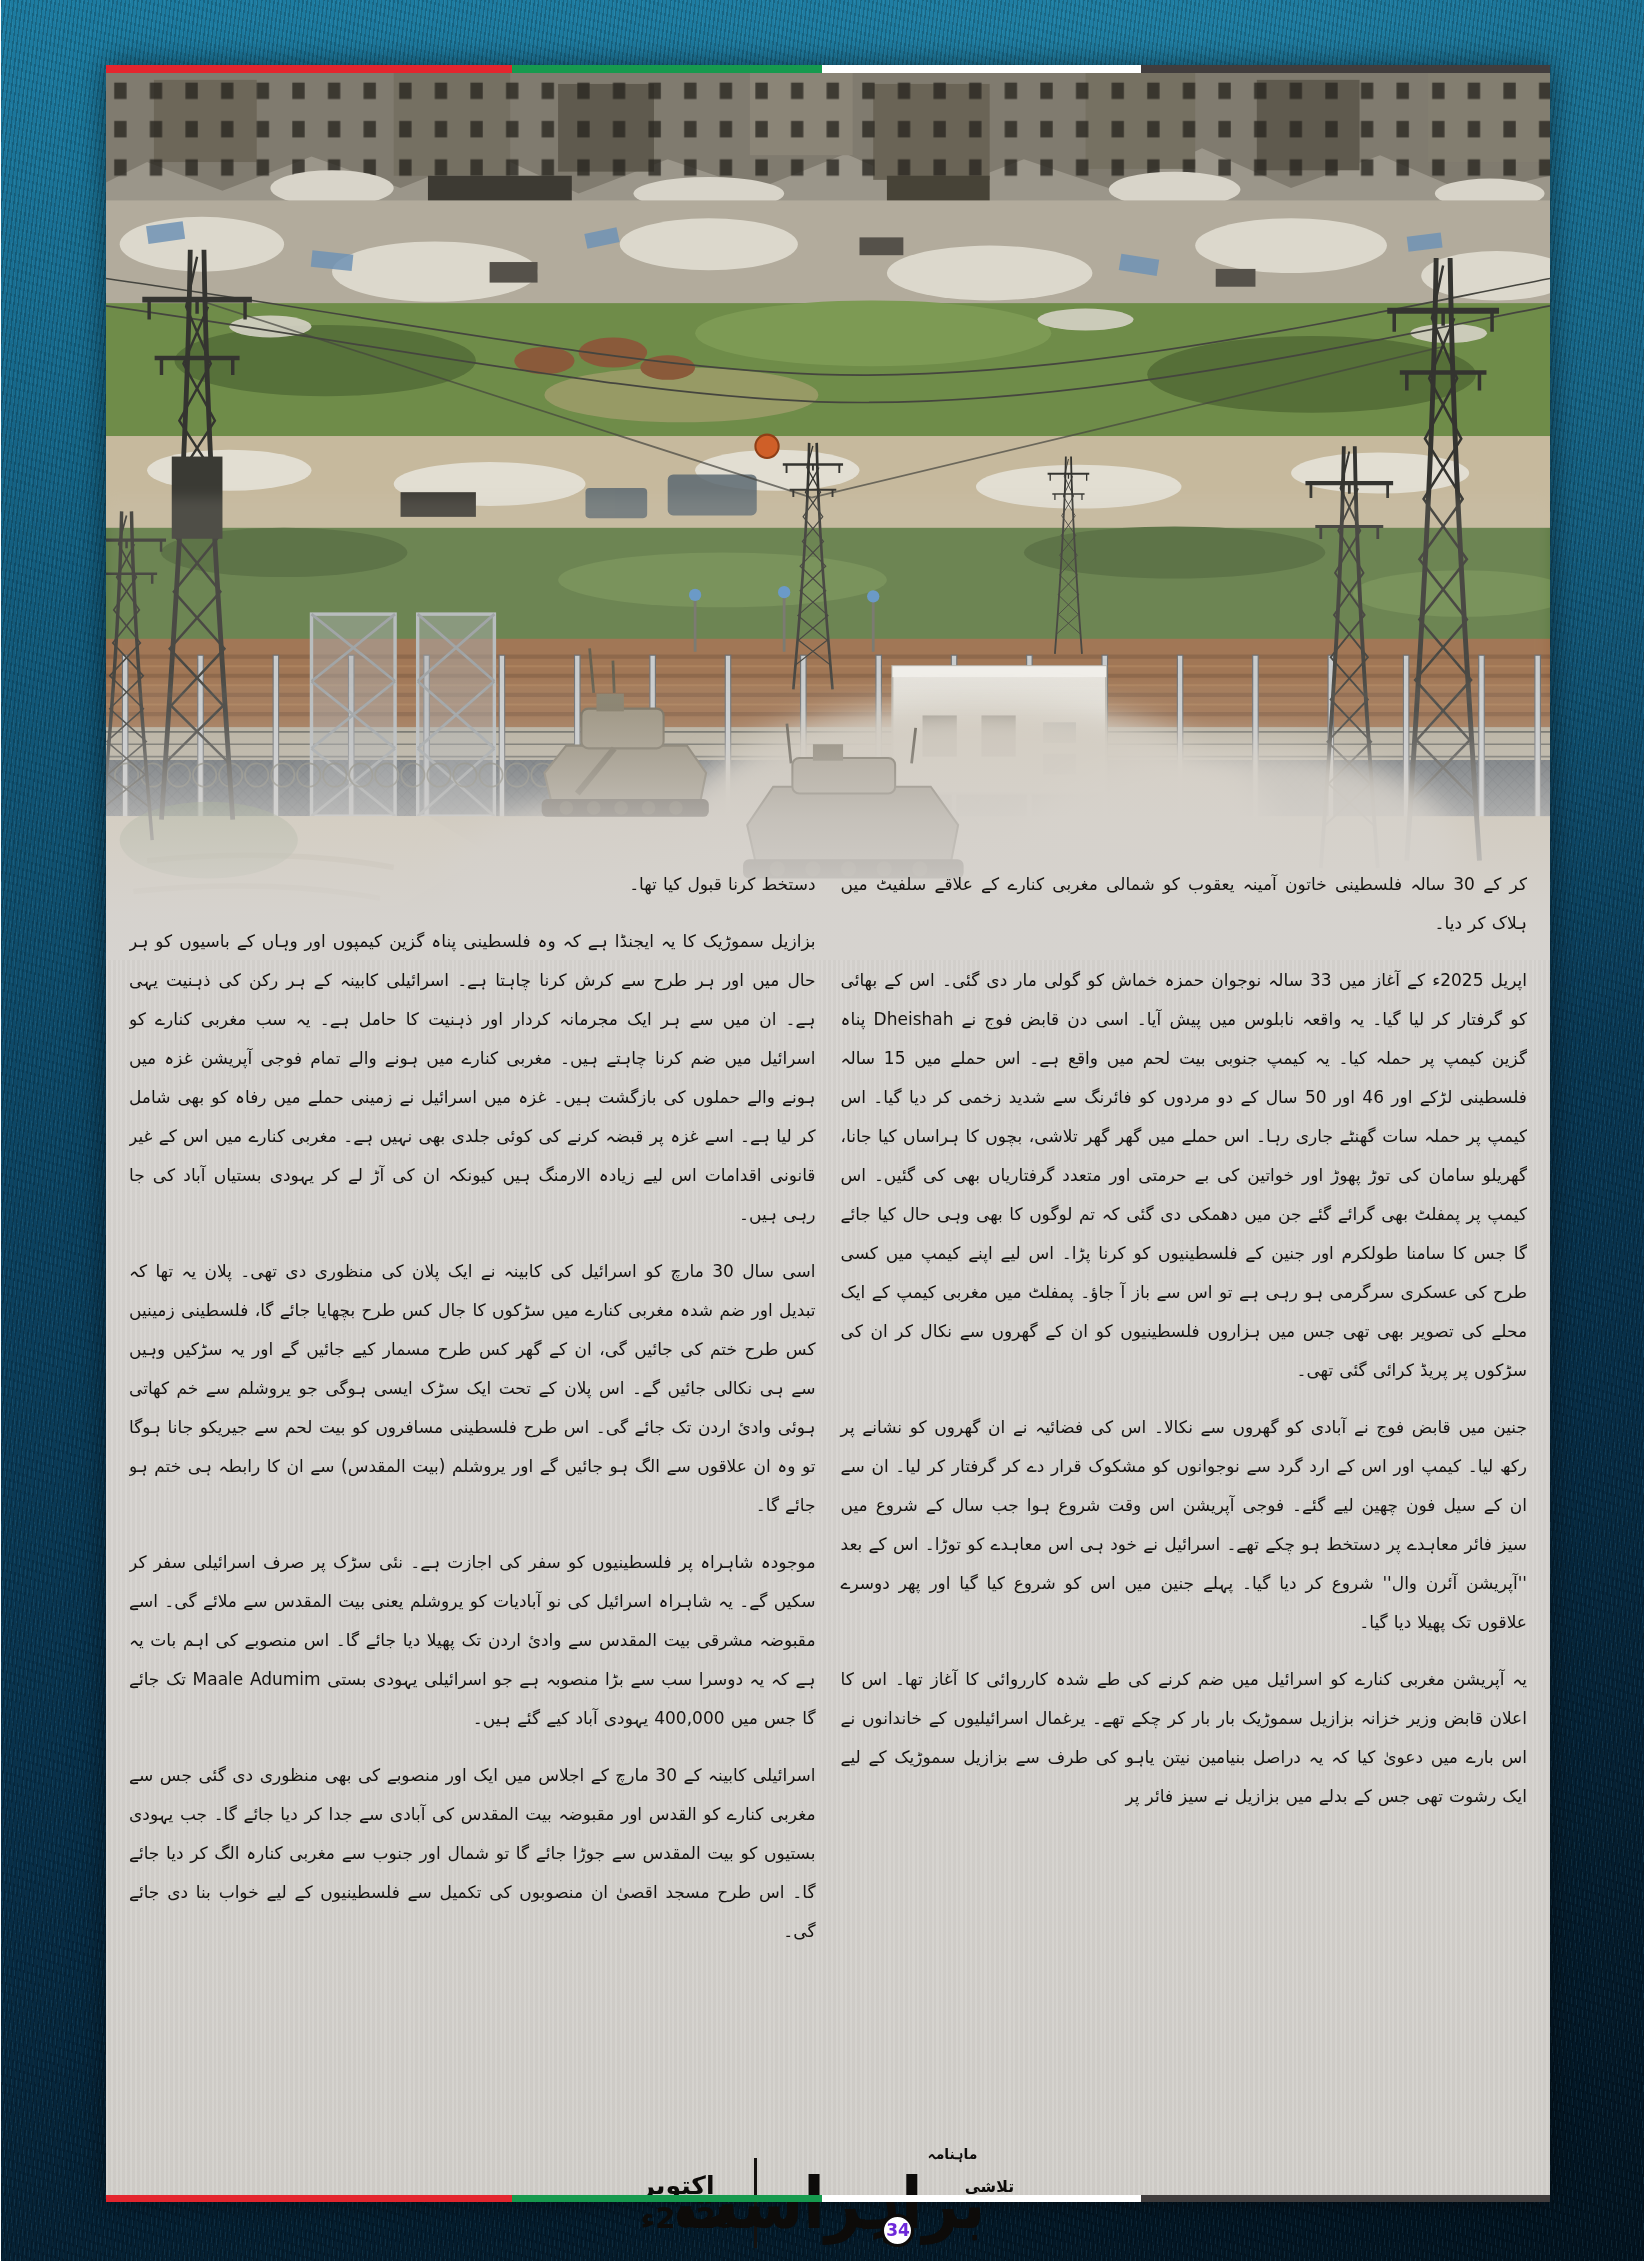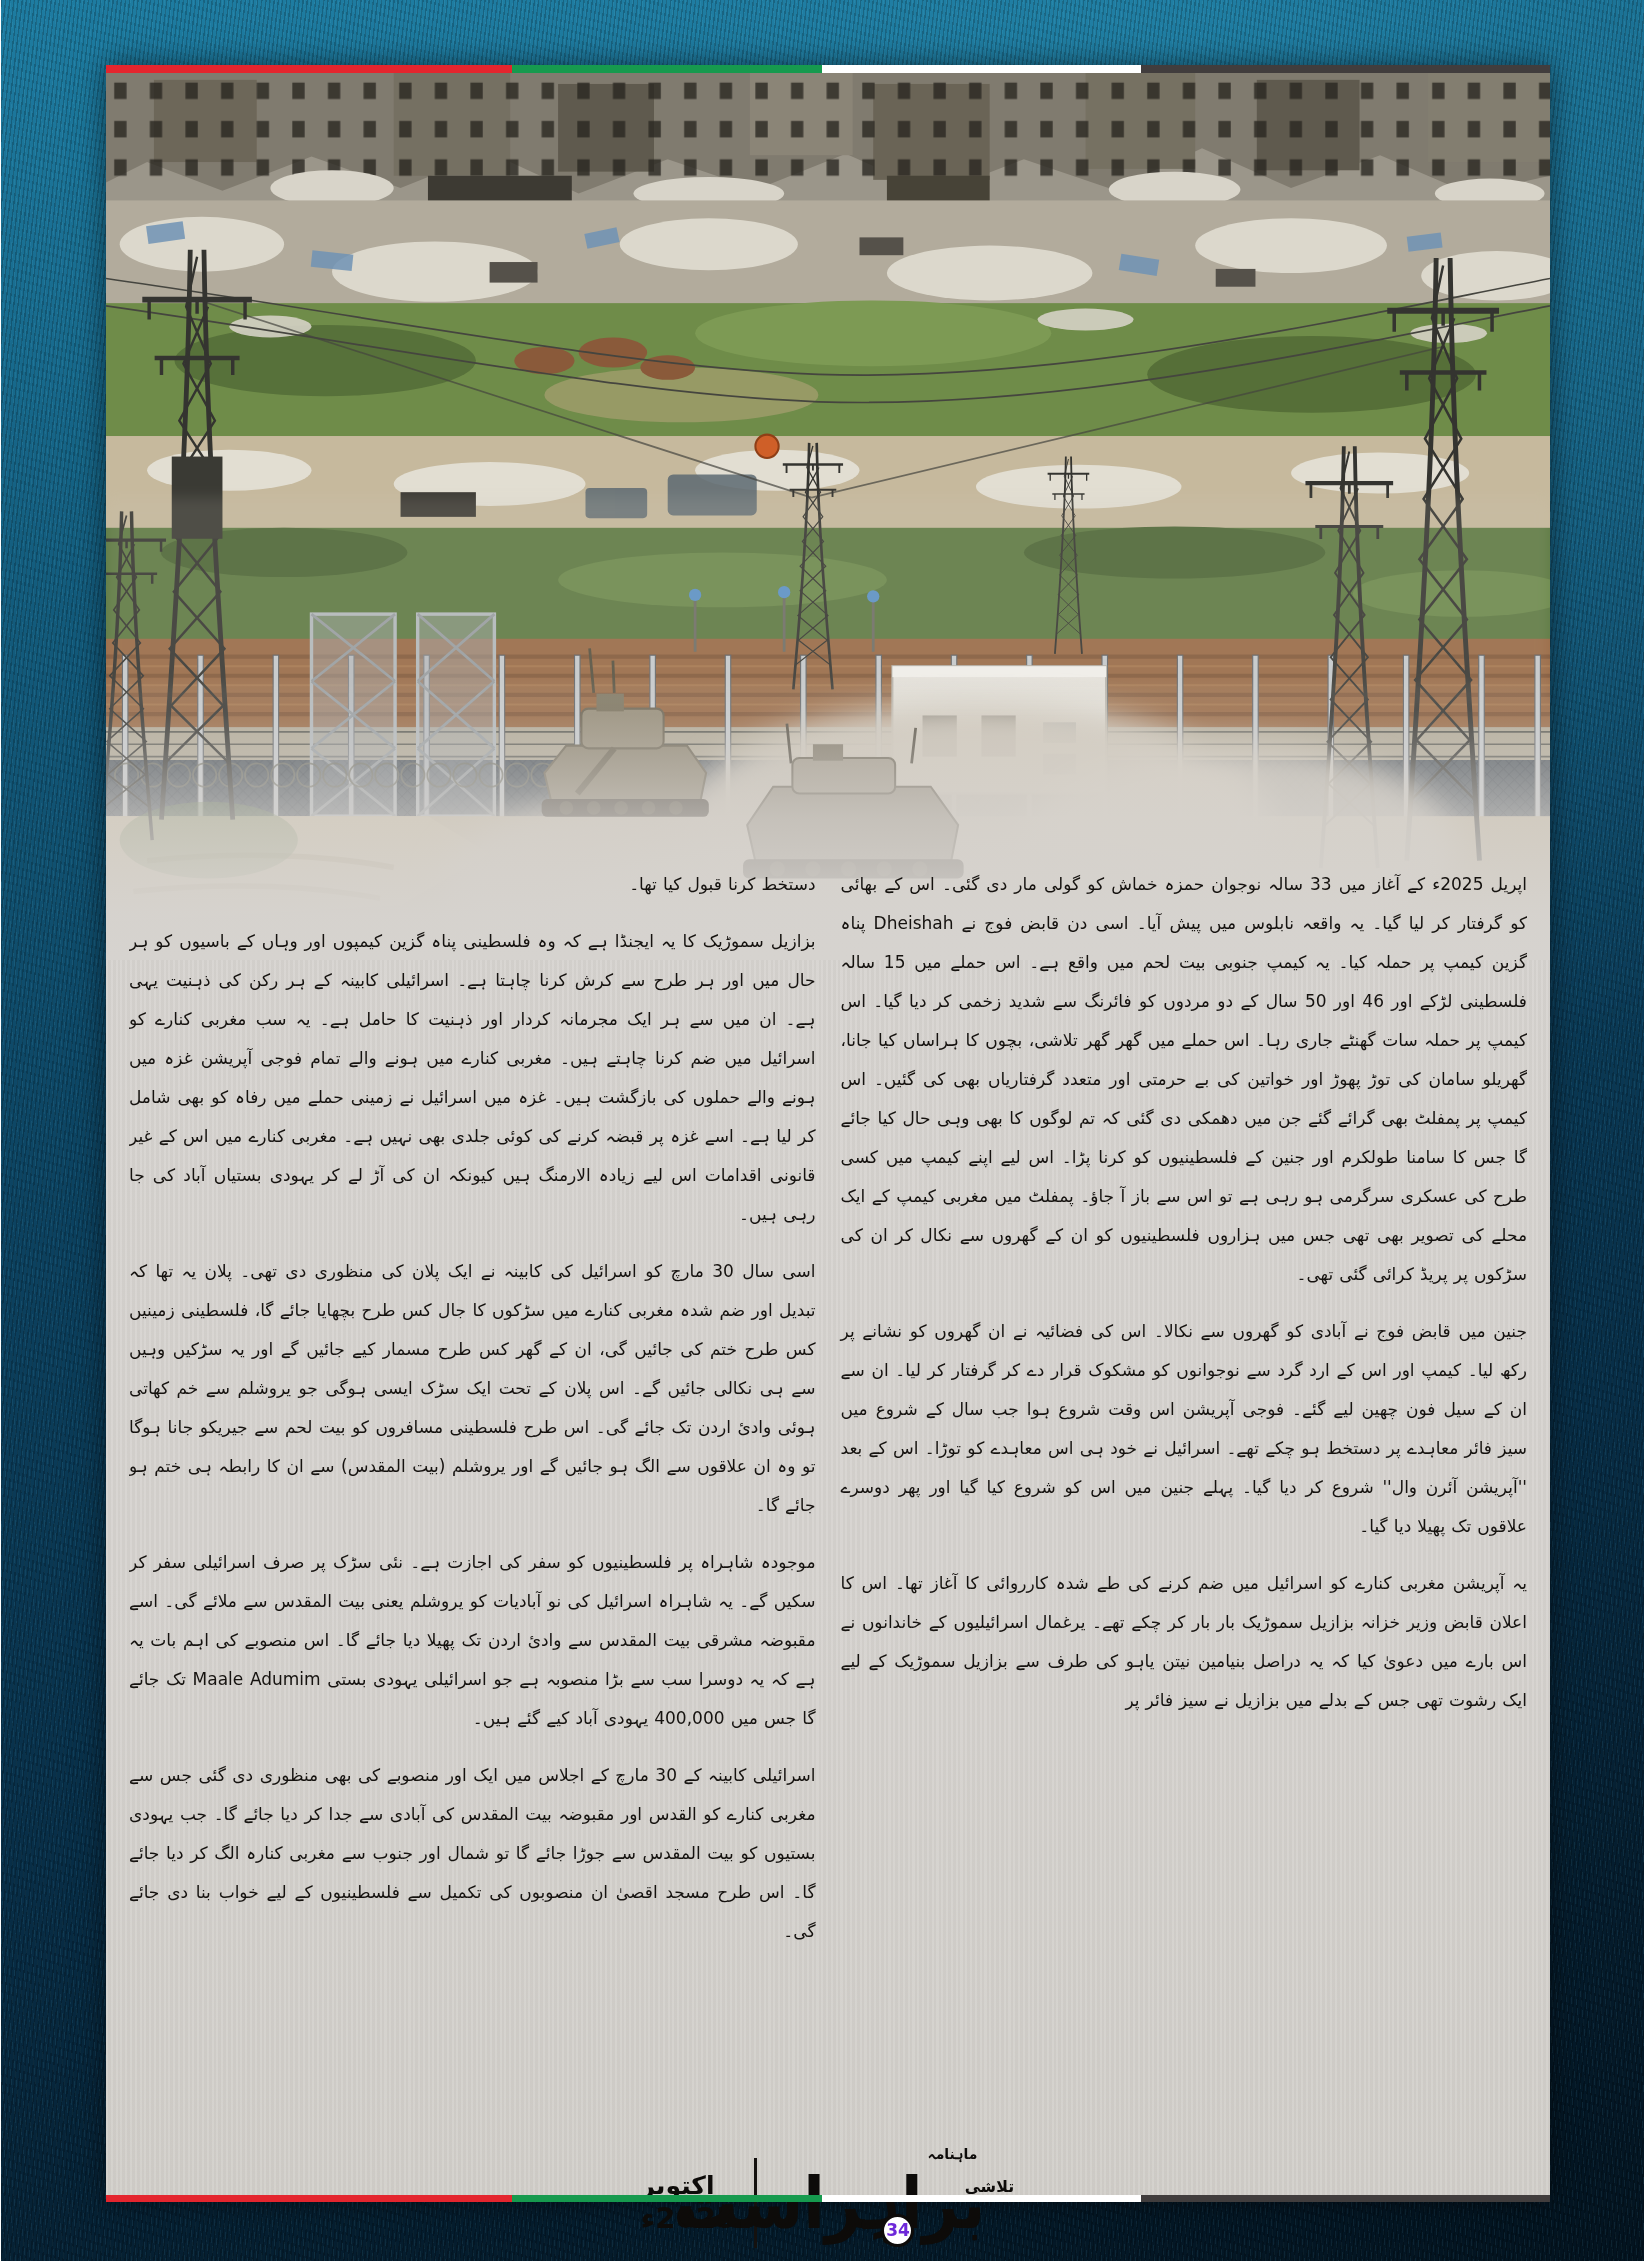--- a/index.html
+++ b/index.html
@@ -339,20 +339,21 @@
     </g>
 
     <rect x="0" y="620" width="2108" height="300" fill="#cfc9bd" opacity="0.14" filter="url(#b10)"></rect>
 
     <rect x="0" y="0" width="2108" height="1295" fill="url(#fade)"></rect>
   </svg>
   </div>
 
   <div class="content">
     <div class="col">
+        <p>کر کے 30 سالہ فلسطینی خاتون آمینہ یعقوب کو شمالی مغربی کنارے کے علاقے سلفیٹ میں ہلاک کر دیا۔</p>
         <p>اپریل 2025ء کے آغاز میں 33 سالہ نوجوان حمزہ خماش کو گولی مار دی گئی۔ اس کے بھائی کو گرفتار کر لیا گیا۔ یہ واقعہ نابلوس میں پیش آیا۔ اسی دن قابض فوج نے Dheishah پناہ گزین کیمپ پر حملہ کیا۔ یہ کیمپ جنوبی بیت لحم میں واقع ہے۔ اس حملے میں 15 سالہ فلسطینی لڑکے اور 46 اور 50 سال کے دو مردوں کو فائرنگ سے شدید زخمی کر دیا گیا۔ اس کیمپ پر حملہ سات گھنٹے جاری رہا۔ اس حملے میں گھر گھر تلاشی، بچوں کا ہراساں کیا جانا، گھریلو سامان کی توڑ پھوڑ اور خواتین کی بے حرمتی اور متعدد گرفتاریاں بھی کی گئیں۔ اس کیمپ پر پمفلٹ بھی گرائے گئے جن میں دھمکی دی گئی کہ تم لوگوں کا بھی وہی حال کیا جائے گا جس کا سامنا طولکرم اور جنین کے فلسطینیوں کو کرنا پڑا۔ اس لیے اپنے کیمپ میں کسی طرح کی عسکری سرگرمی ہو رہی ہے تو اس سے باز آ جاؤ۔ پمفلٹ میں مغربی کیمپ کے ایک محلے کی تصویر بھی تھی جس میں ہزاروں فلسطینیوں کو ان کے گھروں سے نکال کر ان کی سڑکوں پر پریڈ کرائی گئی تھی۔</p>
         <p>جنین میں قابض فوج نے آبادی کو گھروں سے نکالا۔ اس کی فضائیہ نے ان گھروں کو نشانے پر رکھ لیا۔ کیمپ اور اس کے ارد گرد سے نوجوانوں کو مشکوک قرار دے کر گرفتار کر لیا۔ ان سے ان کے سیل فون چھین لیے گئے۔ فوجی آپریشن اس وقت شروع ہوا جب سال کے شروع میں سیز فائر معاہدے پر دستخط ہو چکے تھے۔ اسرائیل نے خود ہی اس معاہدے کو توڑا۔ اس کے بعد ''آپریشن آئرن وال'' شروع کر دیا گیا۔ پہلے جنین میں اس کو شروع کیا گیا اور پھر دوسرے علاقوں تک پھیلا دیا گیا۔</p>
         <p>یہ آپریشن مغربی کنارے کو اسرائیل میں ضم کرنے کی طے شدہ کارروائی کا آغاز تھا۔ اس کا اعلان قابض وزیر خزانہ بزازیل سموڑیک بار بار کر چکے تھے۔ یرغمال اسرائیلیوں کے خاندانوں نے اس بارے میں دعویٰ کیا کہ یہ دراصل بنیامین نیتن یاہو کی طرف سے بزازیل سموڑیک کے لیے ایک رشوت تھی جس کے بدلے میں بزازیل نے سیز فائر پر</p>
       </div>
     <div class="col">
         <p>دستخط کرنا قبول کیا تھا۔</p>
         <p>بزازیل سموڑیک کا یہ ایجنڈا ہے کہ وہ فلسطینی پناہ گزین کیمپوں اور وہاں کے باسیوں کو ہر حال میں اور ہر طرح سے کرش کرنا چاہتا ہے۔ اسرائیلی کابینہ کے ہر رکن کی ذہنیت یہی ہے۔ ان میں سے ہر ایک مجرمانہ کردار اور ذہنیت کا حامل ہے۔ یہ سب مغربی کنارے کو اسرائیل میں ضم کرنا چاہتے ہیں۔ مغربی کنارے میں ہونے والے تمام فوجی آپریشن غزہ میں ہونے والے حملوں کی بازگشت ہیں۔ غزہ میں اسرائیل نے زمینی حملے میں رفاہ کو بھی شامل کر لیا ہے۔ اسے غزہ پر قبضہ کرنے کی کوئی جلدی بھی نہیں ہے۔ مغربی کنارے میں اس کے غیر قانونی اقدامات اس لیے زیادہ الارمنگ ہیں کیونکہ ان کی آڑ لے کر یہودی بستیاں آباد کی جا رہی ہیں۔</p>
         <p>اسی سال 30 مارچ کو اسرائیل کی کابینہ نے ایک پلان کی منظوری دی تھی۔ پلان یہ تھا کہ تبدیل اور ضم شدہ مغربی کنارے میں سڑکوں کا جال کس طرح بچھایا جائے گا، فلسطینی زمینیں کس طرح ختم کی جائیں گی، ان کے گھر کس طرح مسمار کیے جائیں گے اور یہ سڑکیں وہیں سے ہی نکالی جائیں گے۔ اس پلان کے تحت ایک سڑک ایسی ہوگی جو یروشلم سے خم کھاتی ہوئی وادئ اردن تک جائے گی۔ اس طرح فلسطینی مسافروں کو بیت لحم سے جیریکو جانا ہوگا تو وہ ان علاقوں سے الگ ہو جائیں گے اور یروشلم (بیت المقدس) سے ان کا رابطہ ہی ختم ہو جائے گا۔</p>
         <p>موجودہ شاہراہ پر فلسطینیوں کو سفر کی اجازت ہے۔ نئی سڑک پر صرف اسرائیلی سفر کر سکیں گے۔ یہ شاہراہ اسرائیل کی نو آبادیات کو یروشلم یعنی بیت المقدس سے ملائے گی۔ اسے مقبوضہ مشرقی بیت المقدس سے وادئ اردن تک پھیلا دیا جائے گا۔ اس منصوبے کی اہم بات یہ ہے کہ یہ دوسرا سب سے بڑا منصوبہ ہے جو اسرائیلی یہودی بستی Maale Adumim تک جائے گا جس میں 400,000 یہودی آباد کیے گئے ہیں۔</p>
         <p>اسرائیلی کابینہ کے 30 مارچ کے اجلاس میں ایک اور منصوبے کی بھی منظوری دی گئی جس سے مغربی کنارے کو القدس اور مقبوضہ بیت المقدس کی آبادی سے جدا کر دیا جائے گا۔ جب یہودی بستیوں کو بیت المقدس سے جوڑا جائے گا تو شمال اور جنوب سے مغربی کنارہ الگ کر دیا جائے گا۔ اس طرح مسجد اقصیٰ ان منصوبوں کی تکمیل سے فلسطینیوں کے لیے خواب بنا دی جائے گی۔</p>

